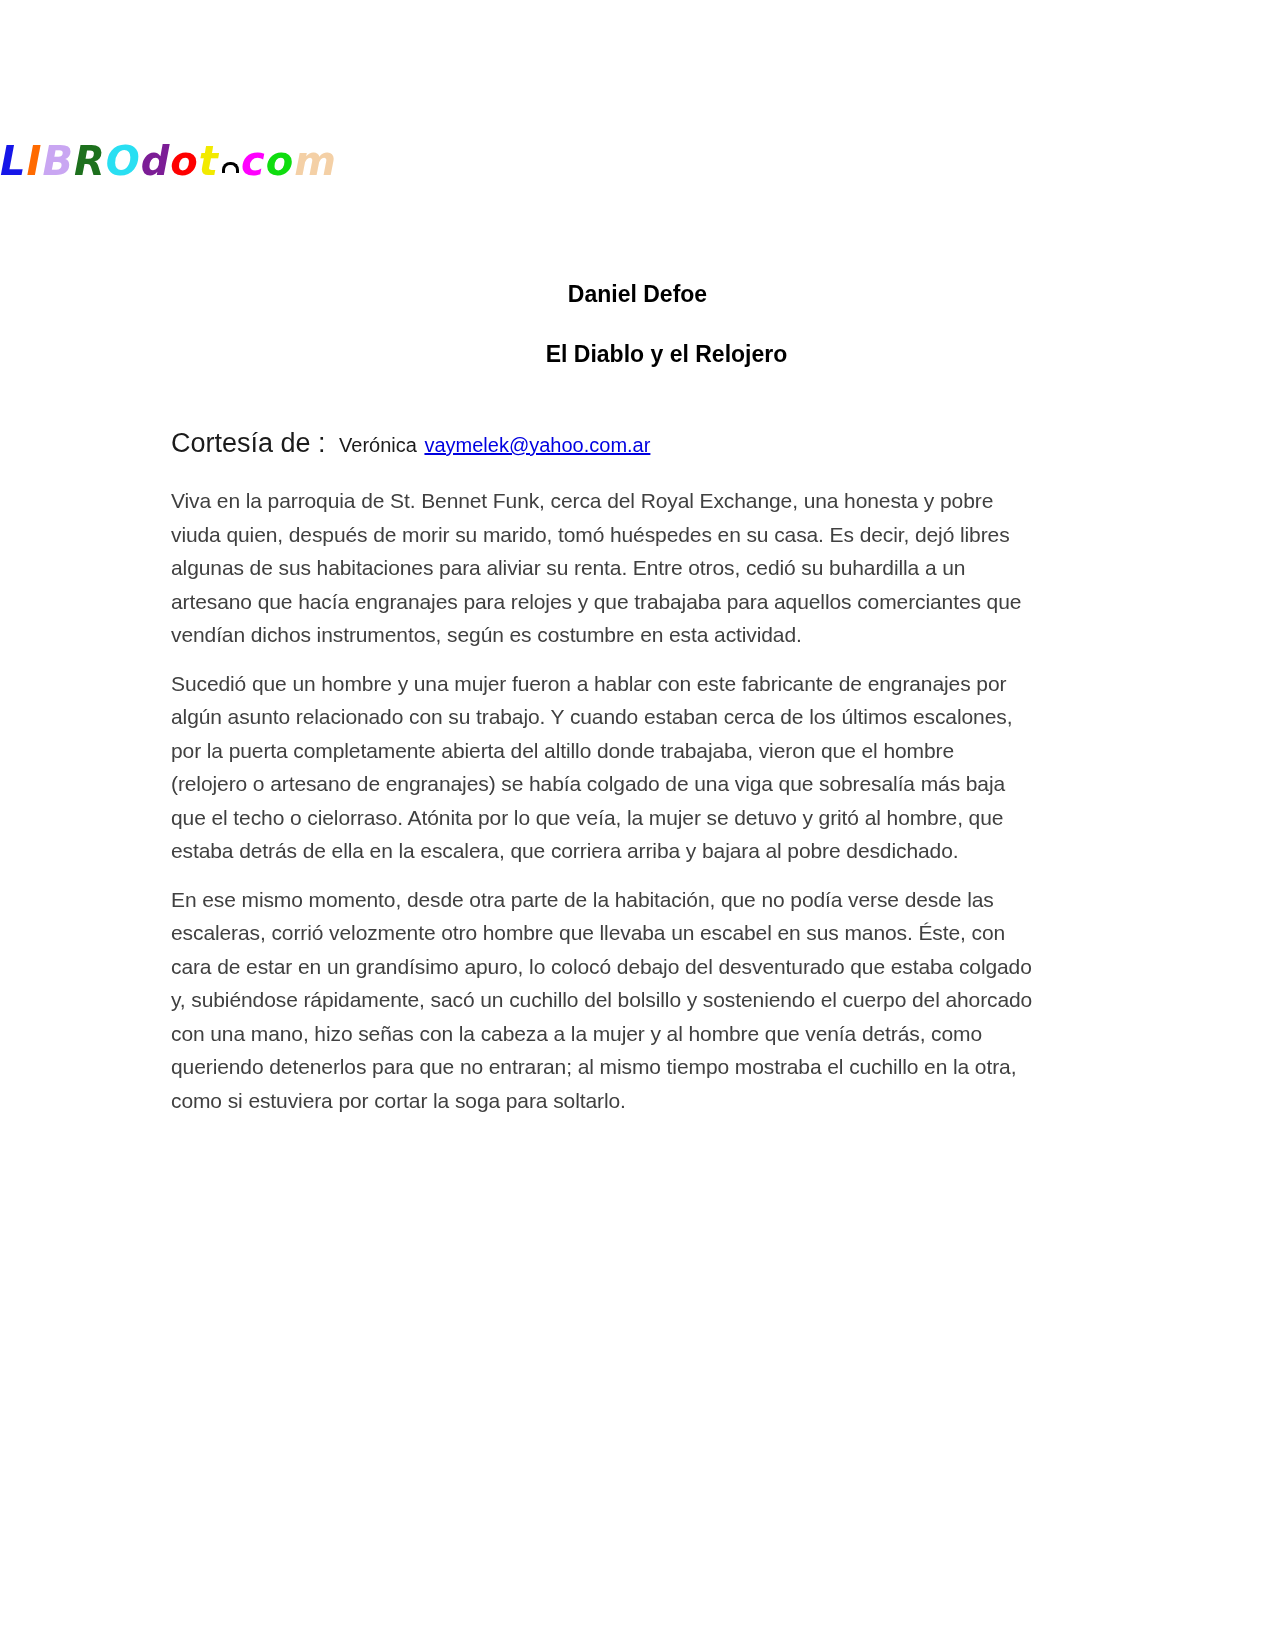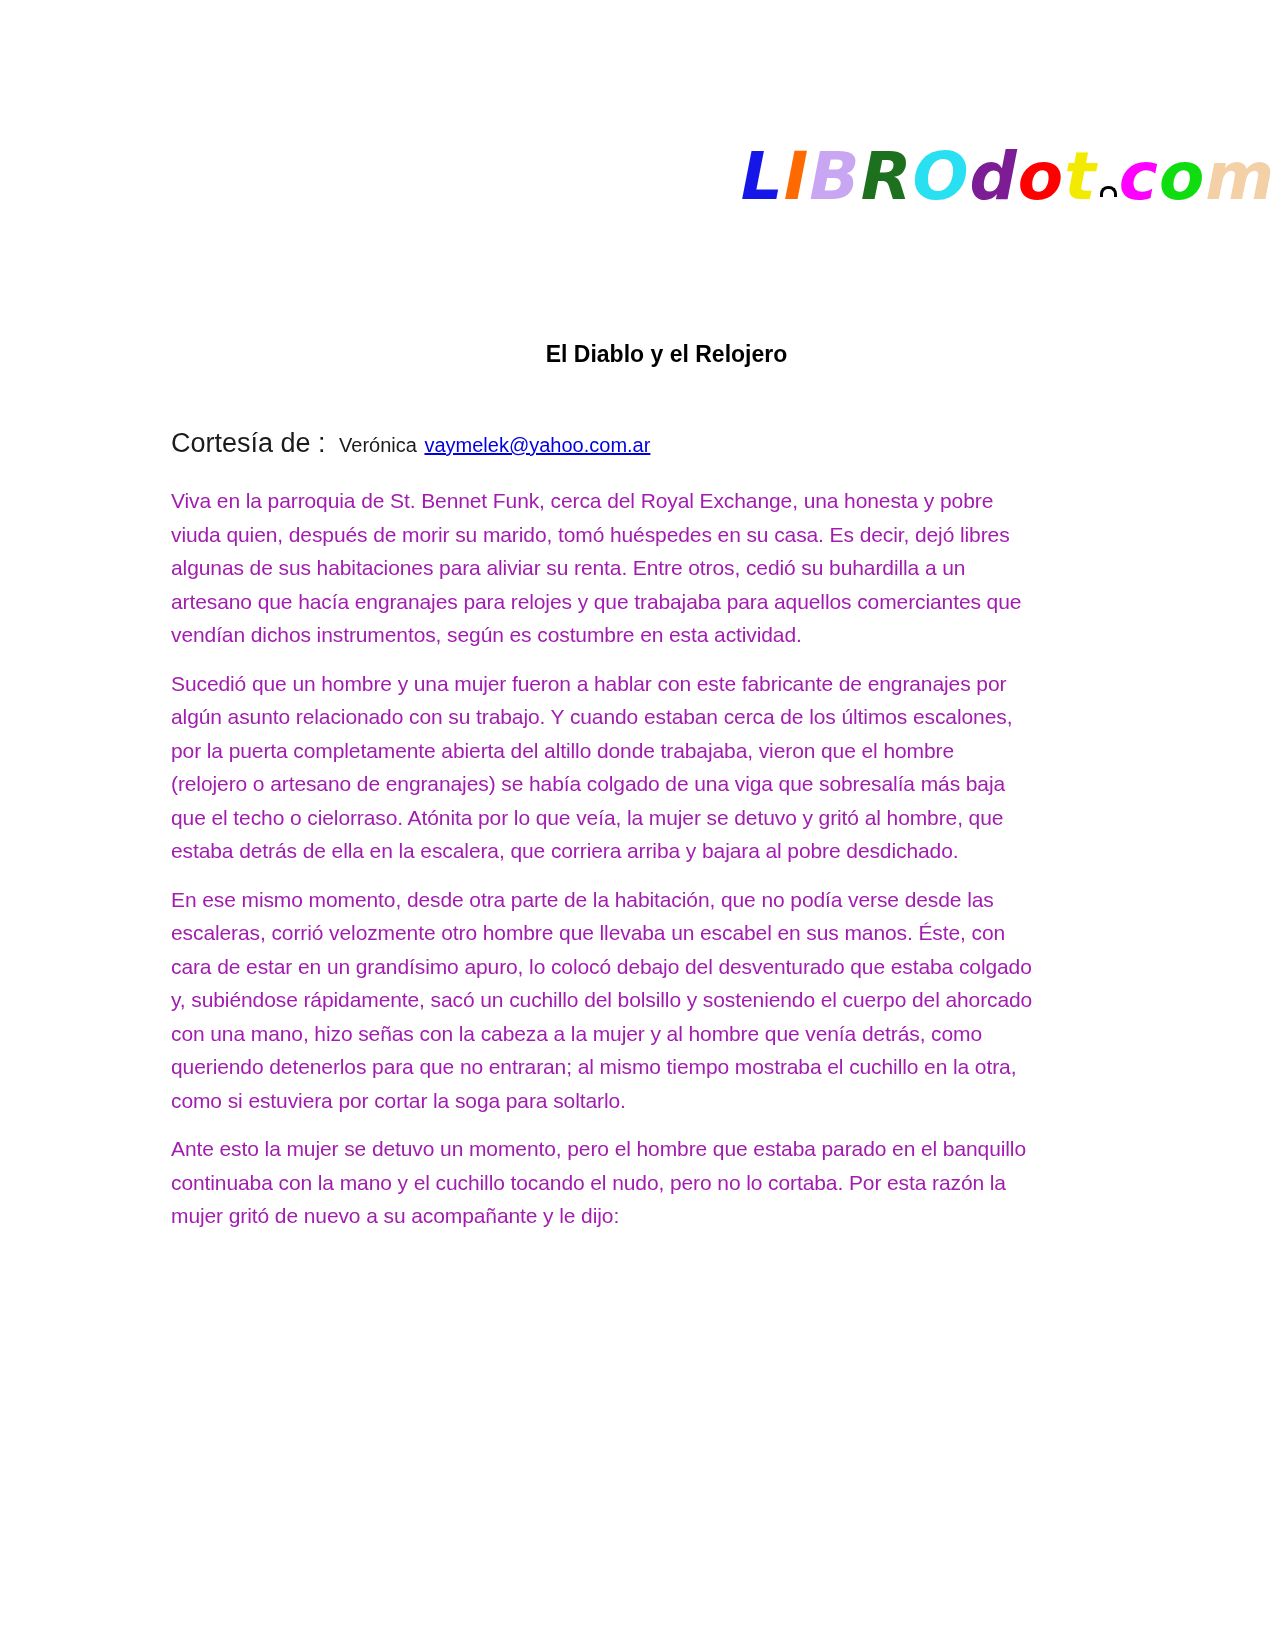--- a/index.html
+++ b/index.html
@@ -15,23 +15,23 @@
     overflow: hidden;
     font-family: "Liberation Sans", "DejaVu Sans", sans-serif;
   }
 
   
   .logo {
     position: absolute;
     top: 138px;
     left: 0;
     width: 100%;
-    text-align: right;
+    text-align: left;
     font-family: "DejaVu Sans", sans-serif;
-    font-size: 66px;
+    font-size: 40px;
     font-weight: 700;
     font-style: italic;
     letter-spacing: 1px;
     white-space: nowrap;
   }
   .logo-letter { display: inline-block; }
   .logo-arc {
     display: inline-block;
     width: 11px;
     height: 8px;
@@ -76,44 +76,44 @@
   }
 
   
   .content {
     position: absolute;
     top: 484px;
     left: 171px;
     width: 862px;
     font-size: 21px;
     line-height: 33.5px;
-    color: #a21caf;
+    color: #404040;
     letter-spacing: -0.1px;
   }
   .content p {
     margin: 0 0 15px 0;
   }
 </style>
 </head>
 <body>
 
 <div class="page">
 
   <div class="logo">
     <span class="logo-letter" style="color: rgb(22, 22, 232);">L</span><span class="logo-letter" style="color: rgb(255, 106, 0);">I</span><span class="logo-letter" style="color: rgb(201, 166, 242);">B</span><span class="logo-letter" style="color: rgb(29, 112, 29);">R</span><span class="logo-letter" style="color: rgb(41, 223, 242);">O</span><span class="logo-letter" style="color: rgb(124, 29, 150);">d</span><span class="logo-letter" style="color: rgb(254, 0, 0);">o</span><span class="logo-letter" style="color: rgb(242, 234, 0);">t</span><span class="logo-arc" style="border-color: rgb(0, 0, 0);"></span><span class="logo-letter" style="color: rgb(255, 0, 254);">c</span><span class="logo-letter" style="color: rgb(15, 221, 15);">o</span><span class="logo-letter" style="color: rgb(244, 208, 166);">m</span>
   </div>
 
+  <div class="heading heading-author">Daniel Defoe</div>
   <div class="heading heading-title">El Diablo y el Relojero</div>
 
   <div class="courtesy">
     <span class="clabel">Cortesía de :</span>
     <span class="cname">Verónica</span>
     <a class="cemail" href="#">vaymelek@yahoo.com.ar</a>
   </div>
 
   <div class="content">
     <p>Viva en la parroquia de St. Bennet Funk, cerca del Royal Exchange, una honesta y pobre viuda quien, después de morir su marido, tomó huéspedes en su casa. Es decir, dejó libres algunas de sus habitaciones para aliviar su renta. Entre otros, cedió su buhardilla a un artesano que hacía engranajes para relojes y que trabajaba para aquellos comerciantes que vendían dichos instrumentos, según es costumbre en esta actividad.</p>
     <p>Sucedió que un hombre y una mujer fueron a hablar con este fabricante de engranajes por algún asunto relacionado con su trabajo. Y cuando estaban cerca de los últimos escalones, por la puerta completamente abierta del altillo donde trabajaba, vieron que el hombre (relojero o artesano de engranajes) se había colgado de una viga que sobresalía más baja que el techo o cielorraso. Atónita por lo que veía, la mujer se detuvo y gritó al hombre, que estaba detrás de ella en la escalera, que corriera arriba y bajara al pobre desdichado.</p>
     <p>En ese mismo momento, desde otra parte de la habitación, que no podía verse desde las escaleras, corrió velozmente otro hombre que llevaba un escabel en sus manos. Éste, con cara de estar en un grandísimo apuro, lo colocó debajo del desventurado que estaba colgado y, subiéndose rápidamente, sacó un cuchillo del bolsillo y sosteniendo el cuerpo del ahorcado con una mano, hizo señas con la cabeza a la mujer y al hombre que venía detrás, como queriendo detenerlos para que no entraran; al mismo tiempo mostraba el cuchillo en la otra, como si estuviera por cortar la soga para soltarlo.</p>
-    <p>Ante esto la mujer se detuvo un momento, pero el hombre que estaba parado en el banquillo continuaba con la mano y el cuchillo tocando el nudo, pero no lo cortaba. Por esta razón la mujer gritó de nuevo a su acompañante y le dijo:</p>
   </div>
 
 </div>
 
 </body></html>

